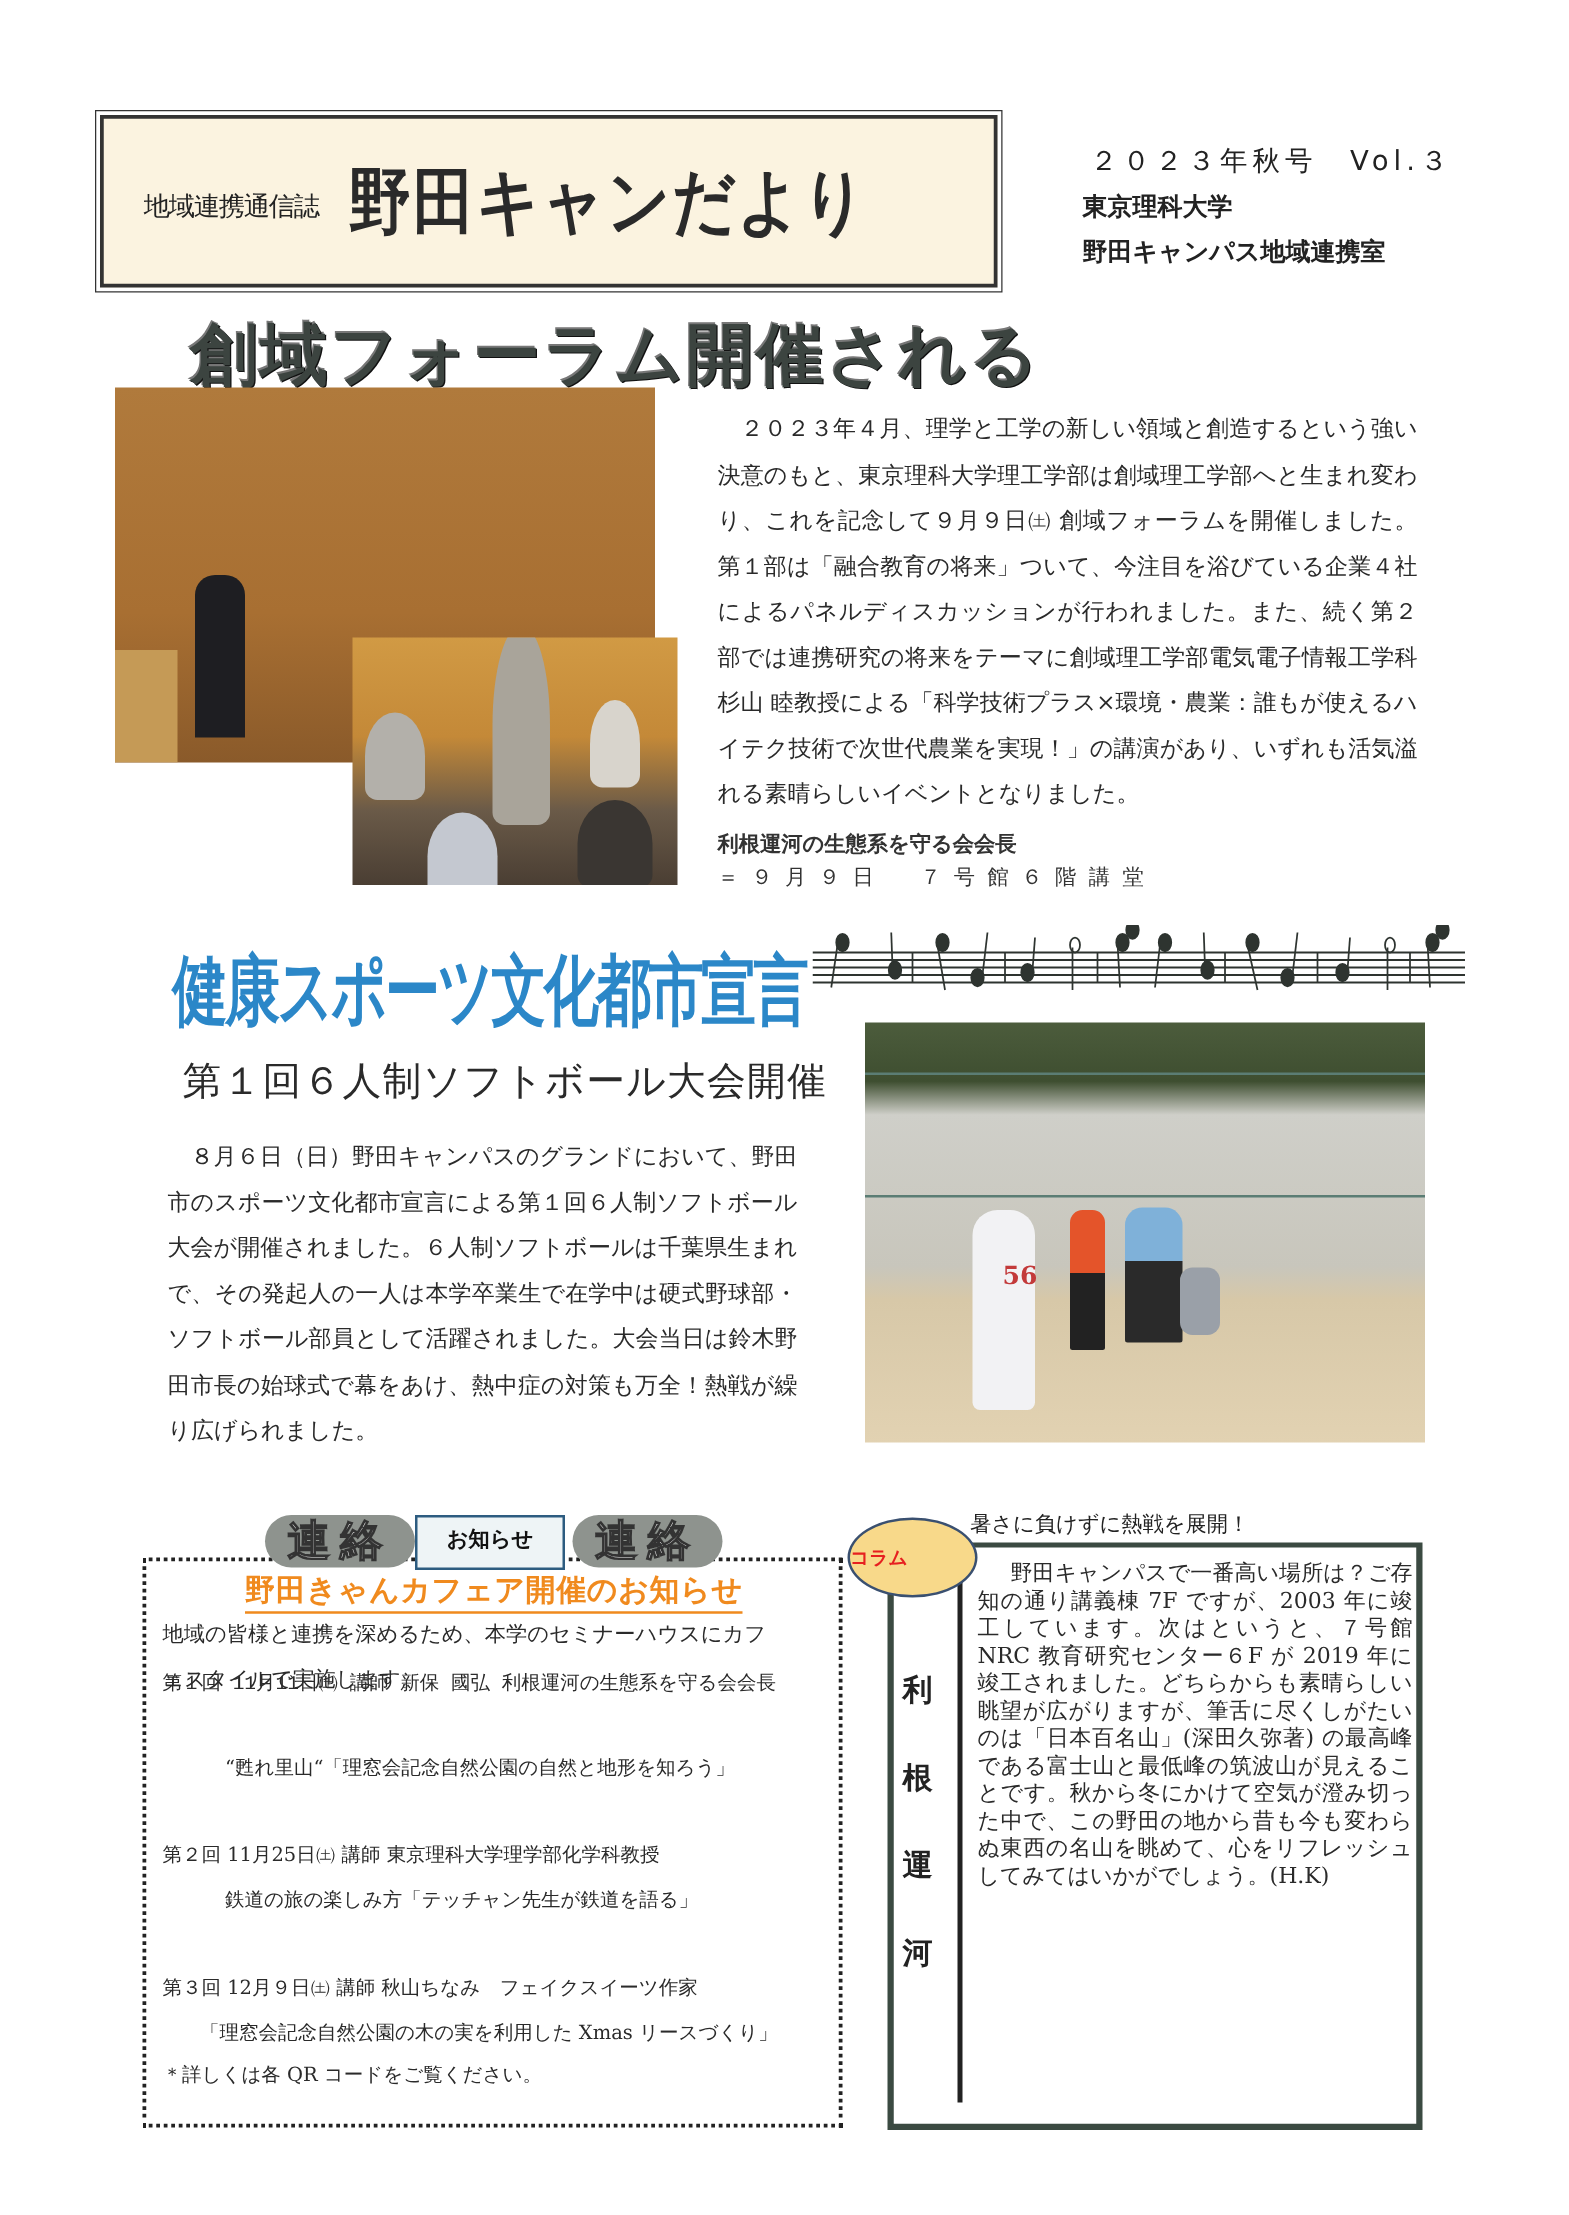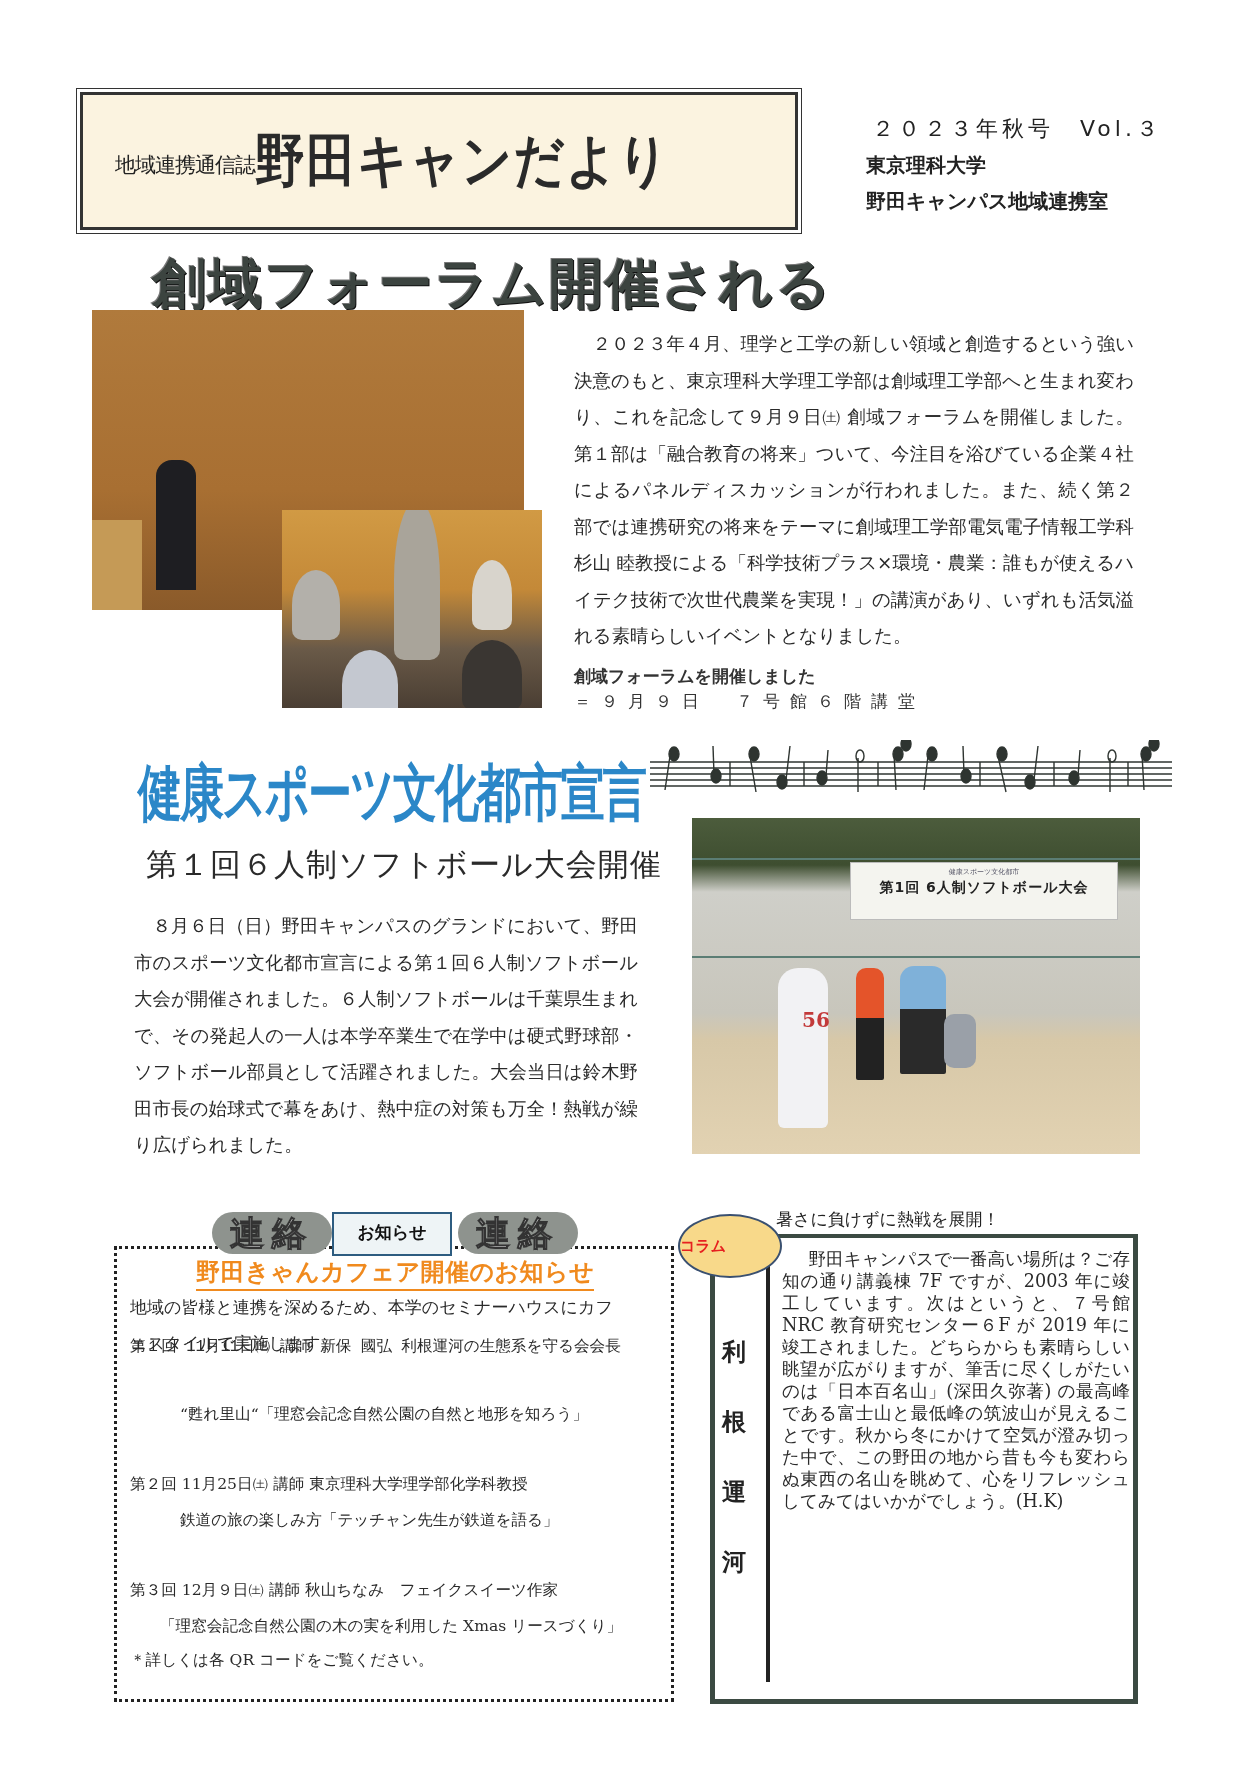--- a/index.html
+++ b/index.html
@@ -8,21 +8,21 @@
   .abs { position: absolute; }
 
   
   .masthead {
     left: 80px; top: 92px; width: 718px; height: 138px;
     background: #fbf3e0;
     border: 3px solid #333;
     outline: 1px solid #333; outline-offset: 3px;
     display: flex; align-items: center; padding-left: 32px;
   }
-  .mast-sub { font-size: 21px; font-family: "DejaVu Sans", sans-serif; letter-spacing: -1px; color: #222; margin-top: 8px; }
+  .mast-sub { font-size: 21px; font-family: "DejaVu Sans", sans-serif; letter-spacing: -1px; color: #222; margin-right: 24px; margin-top: 8px; }
   .mast-title { font-size: 50px; font-family: "DejaVu Sans", sans-serif; font-weight: bold; color: #2a2a2a; letter-spacing: 1px; transform: scaleY(1.15); }
   .issue { left: 872px; top: 114px; font-size: 22px; letter-spacing: 4px; font-family: "DejaVu Sans", sans-serif; color: #222; }
   .org1 { left: 866px; top: 152px; font-size: 20px; font-family: "DejaVu Sans", sans-serif; font-weight: bold; color: #222; }
   .org2 { left: 866px; top: 188px; font-size: 20px; font-family: "DejaVu Sans", sans-serif; font-weight: bold; color: #222; }
 
   
   .headline1 {
     left: 152px; top: 248px; font-size: 54px; font-weight: 900;
     font-family: "DejaVu Sans", sans-serif; color: #3c4440;
     letter-spacing: 2px;
@@ -116,21 +116,21 @@
 
 <div class="abs photo2">
   <div class="person" style="left:112px;top:-10px;width:46px;height:160px;background:#a9a49a;"></div>
   <div class="person" style="left:10px;top:60px;width:48px;height:70px;background:#b3b0aa;"></div>
   <div class="person" style="left:190px;top:50px;width:40px;height:70px;background:#d8d4cc;"></div>
   <div class="person" style="left:60px;top:140px;width:56px;height:70px;background:#c4c8d0;"></div>
   <div class="person" style="left:180px;top:130px;width:60px;height:70px;background:#3a3632;"></div>
 </div>
 
 <p class="abs para article1" style="text-indent:1em;">２０２３年４月、理学と工学の新しい領域と創造するという強い決意のもと、東京理科大学理工学部は創域理工学部へと生まれ変わり、これを記念して９月９日㈯ 創域フォーラムを開催しました。第１部は「融合教育の将来」ついて、今注目を浴びている企業４社によるパネルディスカッションが行われました。また、続く第２部では連携研究の将来をテーマに創域理工学部電気電子情報工学科 杉山 睦教授による「科学技術プラス×環境・農業：誰もが使えるハイテク技術で次世代農業を実現！」の講演があり、いずれも活気溢れる素晴らしいイベントとなりました。</p>
-<div class="abs caption1">創域フォーラムを開催しました</div>
+<div class="abs caption1">利根運河の生態系を守る会会長</div>
 <div class="abs caption1b">＝９月９日　７号館６階講堂</div>
 
 <div class="abs headline2">健康スポーツ文化都市宣言</div>
 
 <svg class="abs staff" viewBox="0 0 522 56">
   <g stroke="#2e3430" stroke-width="1.6">
     <line x1="0" y1="22" x2="522" y2="22"></line>
     <line x1="0" y1="28" x2="522" y2="28"></line>
     <line x1="0" y1="34" x2="522" y2="34"></line>
     <line x1="0" y1="40" x2="522" y2="40"></line>
@@ -174,24 +174,20 @@
       <line x1="492" y1="14" x2="494" y2="50"></line>
     <ellipse cx="504" cy="4" rx="5" ry="7"></ellipse>
   </g>
 </svg>
 
 <div class="abs subhead2">第１回６人制ソフトボール大会開催</div>
 <p class="abs para article2" style="text-indent:1em;">８月６日（日）野田キャンパスのグランドにおいて、野田市のスポーツ文化都市宣言による第１回６人制ソフトボール大会が開催されました。６人制ソフトボールは千葉県生まれで、その発起人の一人は本学卒業生で在学中は硬式野球部・ソフトボール部員として活躍されました。大会当日は鈴木野田市長の始球式で幕をあけ、熱中症の対策も万全！熱戦が繰り広げられました。</p>
 
 <div class="abs photo3">
   <div class="fence"></div>
-  <div class="ban">
-    <div class="b1">健康スポーツ文化都市</div>
-    <div class="b2">第1回 6人制ソフトボール大会</div>
-  </div>
   <div class="fence2"></div>
   <div class="batter"></div>
   <div class="umpire"></div>
   <div class="catcher"></div>
   <div class="pitcher"></div>
   <div class="pitcher-num">56</div>
 </div>
 <div class="abs caption2">暑さに負けずに熱戦を展開！</div>
 
 <div class="abs notice"></div>

